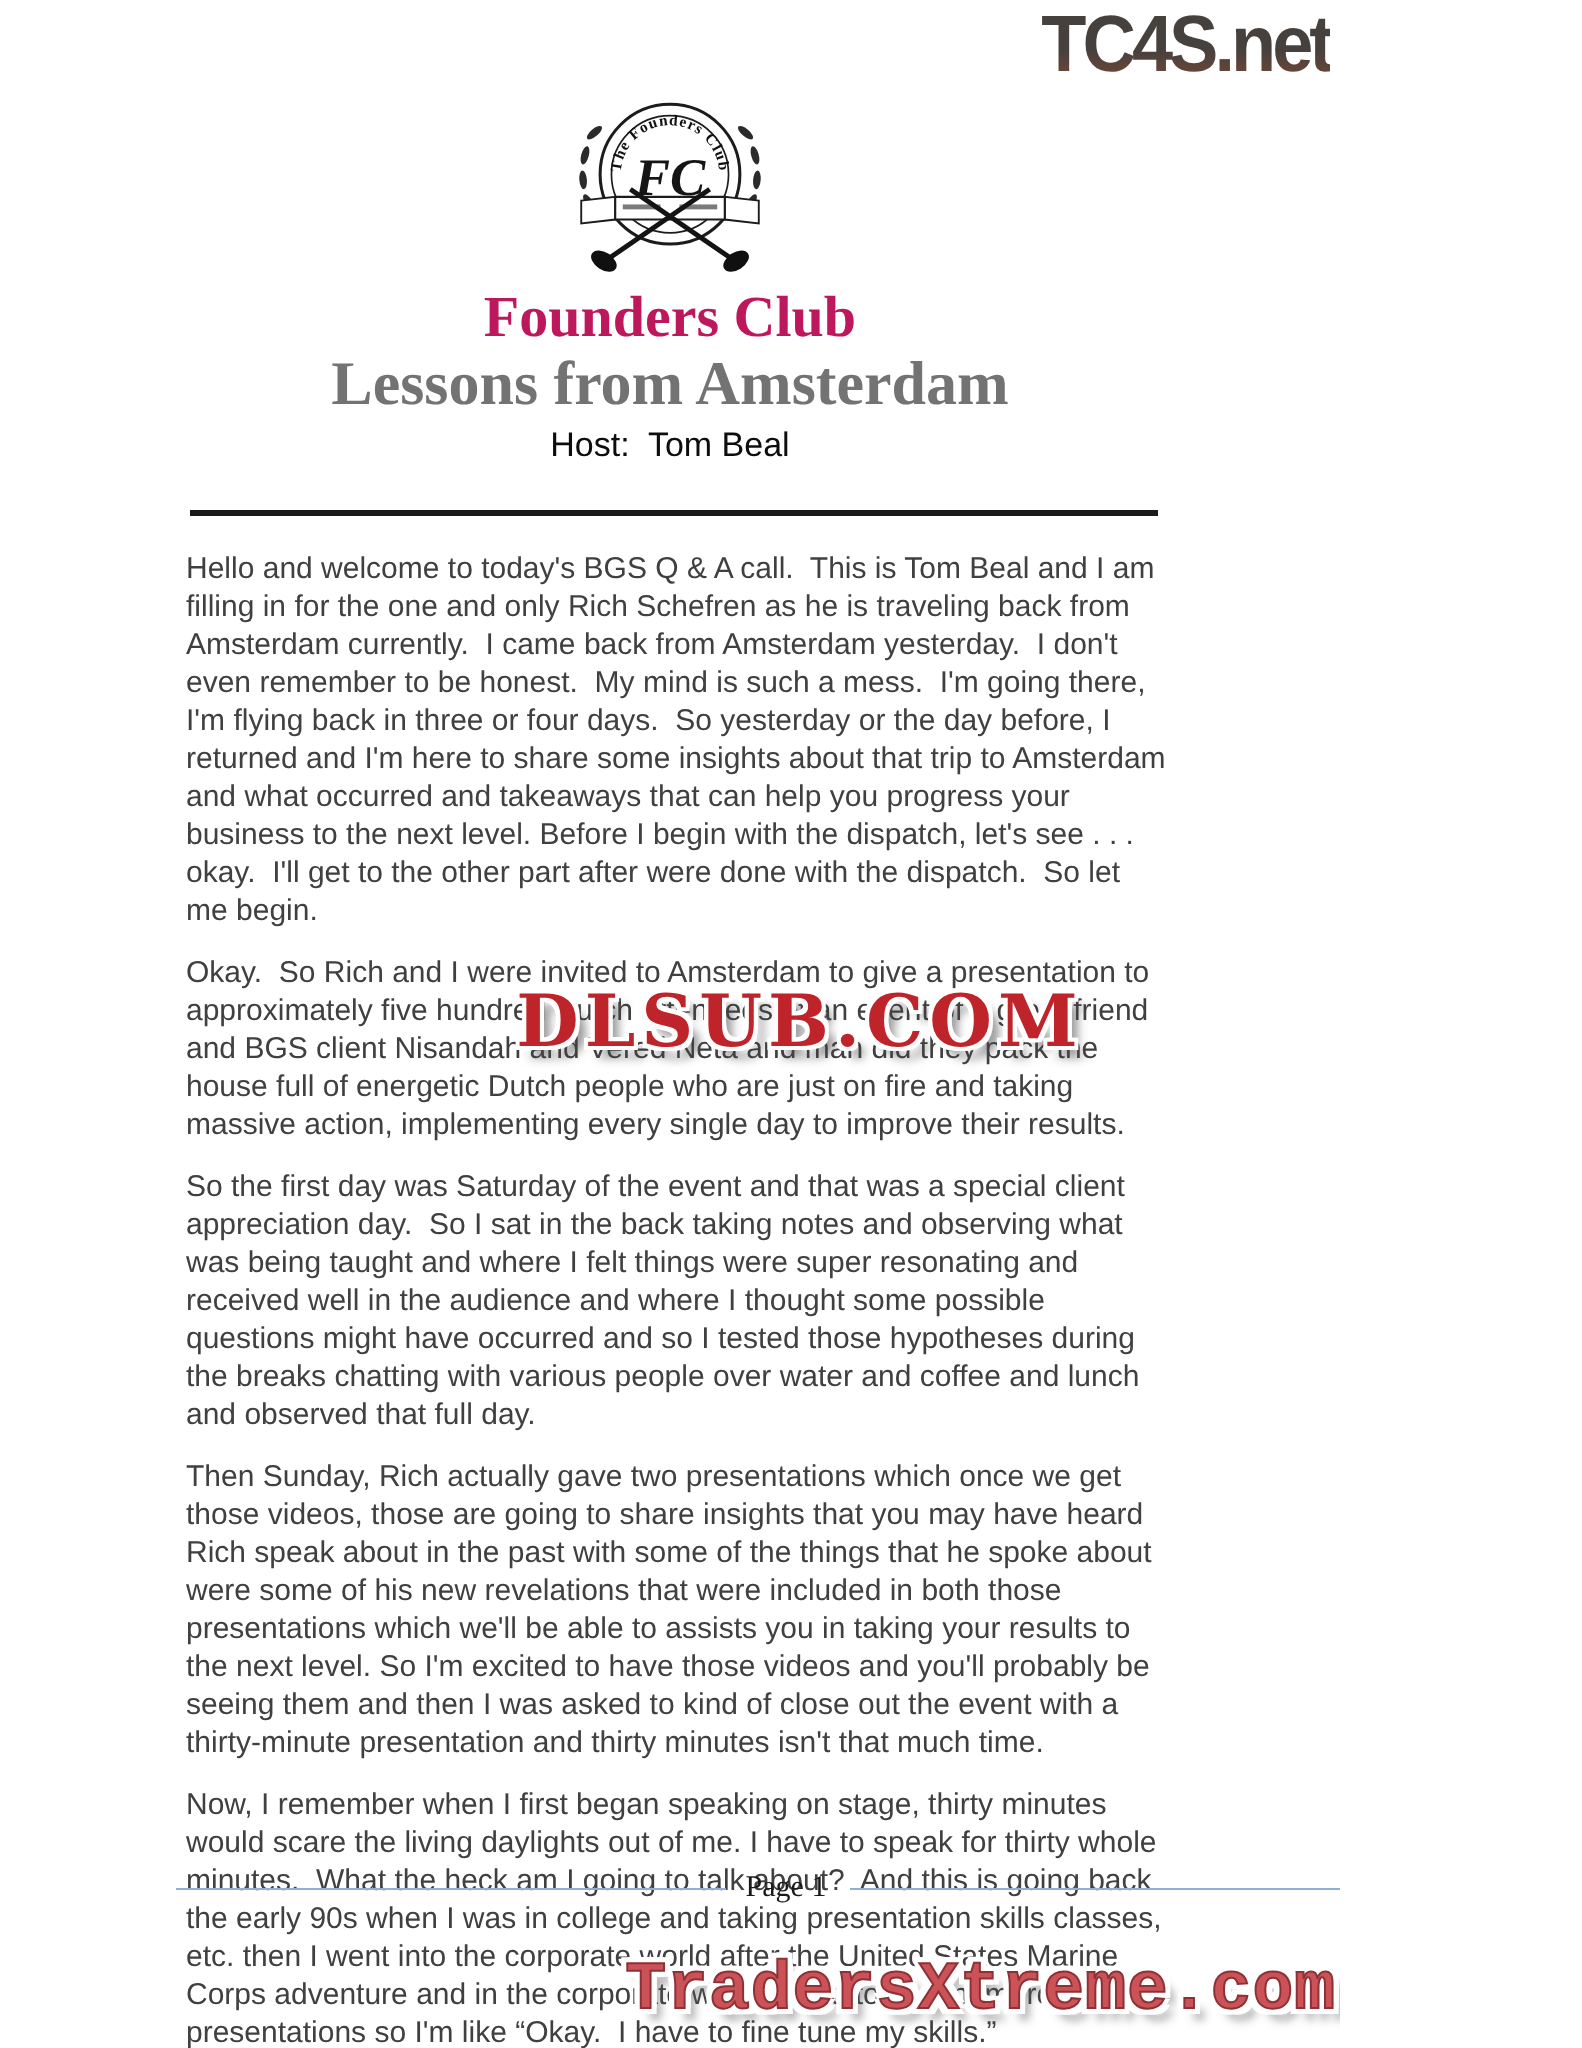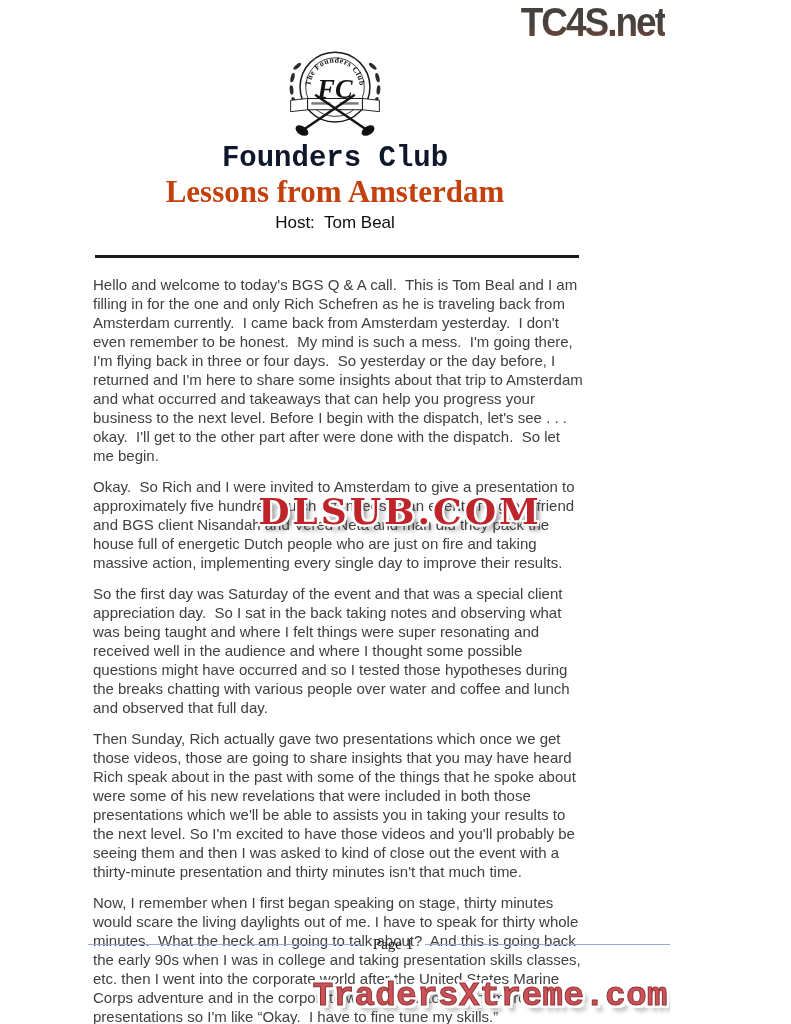--- a/index.html
+++ b/index.html
@@ -11,26 +11,26 @@
   .tc4s{
     position:absolute;top:0;right:5px;display:inline-block;
     font-family:"Liberation Sans",sans-serif;font-weight:900;font-size:37px;
     letter-spacing:-2px;transform:scaleY(1.08);transform-origin:top right;
     background:linear-gradient(180deg,#47413e 0%,#47413e 55%,#6e4636 85%,#9a5c3c 100%);
     -webkit-background-clip:text;background-clip:text;color:transparent;
   }
   header{text-align:center;padding-top:38px;}
   .emblem{display:block;margin:0 auto;}
   h1.title{
-    margin:4px 0 0;font-family:Liberation Mono, monospace;
-    font-weight:900;font-size:29px;line-height:1.05;color:#0f172a;letter-spacing:0;
+    margin:4px 0 0;font-family:Liberation Serif, serif;
+    font-weight:900;font-size:29px;line-height:1.05;color:#be185d;letter-spacing:0;
   }
   h2.subtitle{
     margin:2px 0 0;font-family:"Liberation Serif",serif;
-    font-weight:bold;font-size:31px;line-height:1.05;color:#c2410c;
+    font-weight:bold;font-size:31px;line-height:1.05;color:#737373;
   }
   .host{
     margin-top:4px;font-weight:normal;font-size:17px;color:#0d0d0d;white-space:pre;
   }
   hr.rule{
     border:none;border-top:3px solid #1a1a1a;margin:22px 91px 0 95px;
   }
   main{
     margin:17px 86px 0 93px;font-size:15px;line-height:19px;color:#404040;
   }

